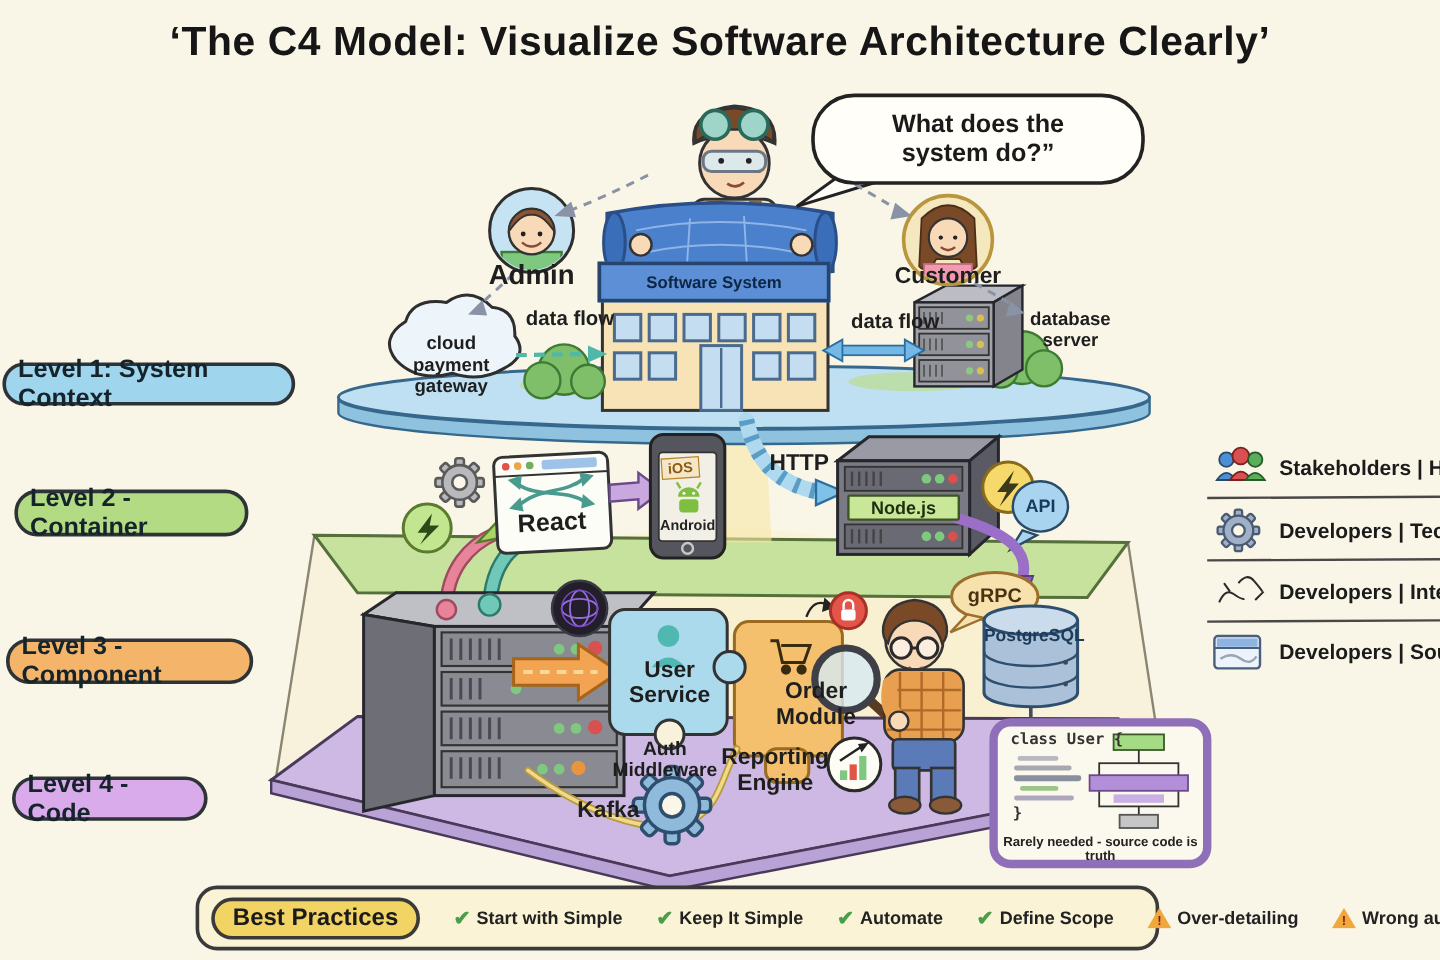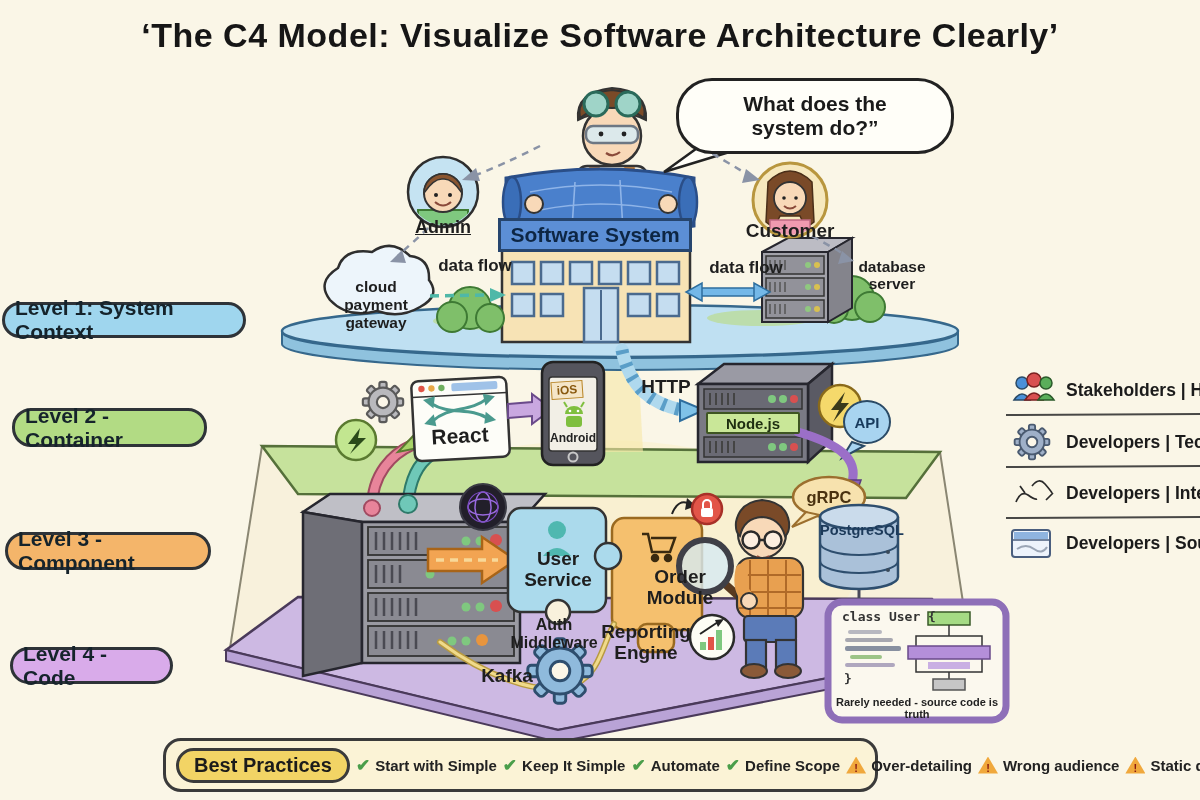--- a/index.html
+++ b/index.html
@@ -13,23 +13,23 @@
         padding:2px 10px;box-sizing:border-box;}
   .bubble{position:absolute;background:#FFFEF8;border:3px solid #222;border-radius:36px;
         display:flex;align-items:center;justify-content:center;text-align:center;
         font-size:21px;font-weight:bold;color:#1a1a1a;}
   .banner{position:absolute;background:#5C8FD6;border:3px solid #26456E;color:#0D2644;
         display:flex;align-items:center;justify-content:center;font-weight:bold;box-sizing:border-box;}
   .chip{position:absolute;display:flex;align-items:center;justify-content:center;
         font-weight:bold;box-sizing:border-box;}
   .lg-row{position:absolute;left:1008px;width:280px;height:48px;display:flex;align-items:center;
         gap:10px;font-size:17.5px;font-weight:bold;color:#1b1b1b;white-space:nowrap;}
-  .bp-bar{position:absolute;left:163px;top:738px;width:715px;height:54px;background:#FBF3D6;
+  .bp-bar{position:absolute;left:163px;top:738px;width:803px;height:54px;background:#FBF3D6;
         border:3px solid #3A3A3A;border-radius:18px;display:flex;align-items:center;
-        padding:0 10px;gap:6px;box-sizing:border-box;}
+        padding:0 10px;gap:28px;box-sizing:border-box;}
   .bp-pill{background:#F2D465;border:3px solid #3A3A3A;border-radius:18px;font-size:20px;
         font-weight:bold;color:#1b1b1b;padding:3px 15px;white-space:nowrap;}
   .bp-item{display:flex;align-items:center;gap:5px;font-size:15px;font-weight:bold;
         white-space:nowrap;color:#222;}
   .check{color:#4A9E4A;font-size:17px;}
   .warn{width:20px;height:17px;background:#F0A83C;clip-path:polygon(50% 0,100% 100%,0 100%);
         display:flex;align-items:flex-end;justify-content:center;font-size:11px;font-weight:bold;
         color:#8A1A10;line-height:1;}
   .mono{font-family:"DejaVu Sans Mono",monospace;}
 </style>
@@ -463,29 +463,29 @@
     <line x1="1006" y1="518" x2="1200" y2="517"></line>
   </g>
 </svg>
 
 <div class="t c" style="left:0;top:16px;width:1200px;font-size:34px;letter-spacing:.5px;color:#161616;">‘The C4 Model: Visualize Software Architecture Clearly’</div>
 
 <div class="bubble" style="left:676px;top:78px;width:272px;height:70px;">
   <span style="width:200px;">What does the system do?”</span>
 </div>
 
-<div class="t c" style="left:398px;top:217px;width:90px;font-size:18px;text-decoration:underline;">Admin</div>
+<div class="t c" style="left:398px;top:217px;width:90px;font-size:23px;">Admin</div>
 <div class="t c" style="left:740px;top:220px;width:100px;font-size:19px;">Customer</div>
 
 <div class="t c" style="left:330px;top:258px;width:92px;font-size:15.5px;line-height:1.15;margin-top:20px;">cloud payment gateway</div>
 
 <div class="t c" style="left:430px;top:256px;width:90px;font-size:17px;">data flow</div>
 <div class="t c" style="left:700px;top:258px;width:92px;font-size:17px;">data flow</div>
 
-<div class="banner" style="left:498px;top:218px;width:194px;height:34px;font-size:21px;">Software System</div>
+<div class="banner" style="left:498px;top:218px;width:194px;height:34px;font-size:14px;">Software System</div>
 
 <div class="t c" style="left:852px;top:258px;width:80px;font-size:15.5px;line-height:1.1;">database server</div>
 
 <div class="pill" style="left:2px;top:302px;width:244px;height:36px;background:#9FD6EE;">Level 1: System Context</div>
 <div class="pill" style="left:12px;top:408px;width:195px;height:39px;background:#B2DB84;">Level 2 - Container</div>
 <div class="pill" style="left:5px;top:532px;width:206px;height:38px;background:#F4B56A;">Level 3 - Component</div>
 <div class="pill" style="left:10px;top:647px;width:163px;height:37px;background:#D9ABEA;">Level 4 - Code</div>
 
 <div class="t c" style="left:425px;top:424px;width:70px;font-size:21px;transform:rotate(-3deg);">React</div>
 <div class="chip" style="left:551px;top:381px;width:32px;height:18px;background:#F5E6C8;border:1.5px solid #B8862A;color:#8A5A10;font-size:12px;transform:rotate(-4deg);">iOS</div>

